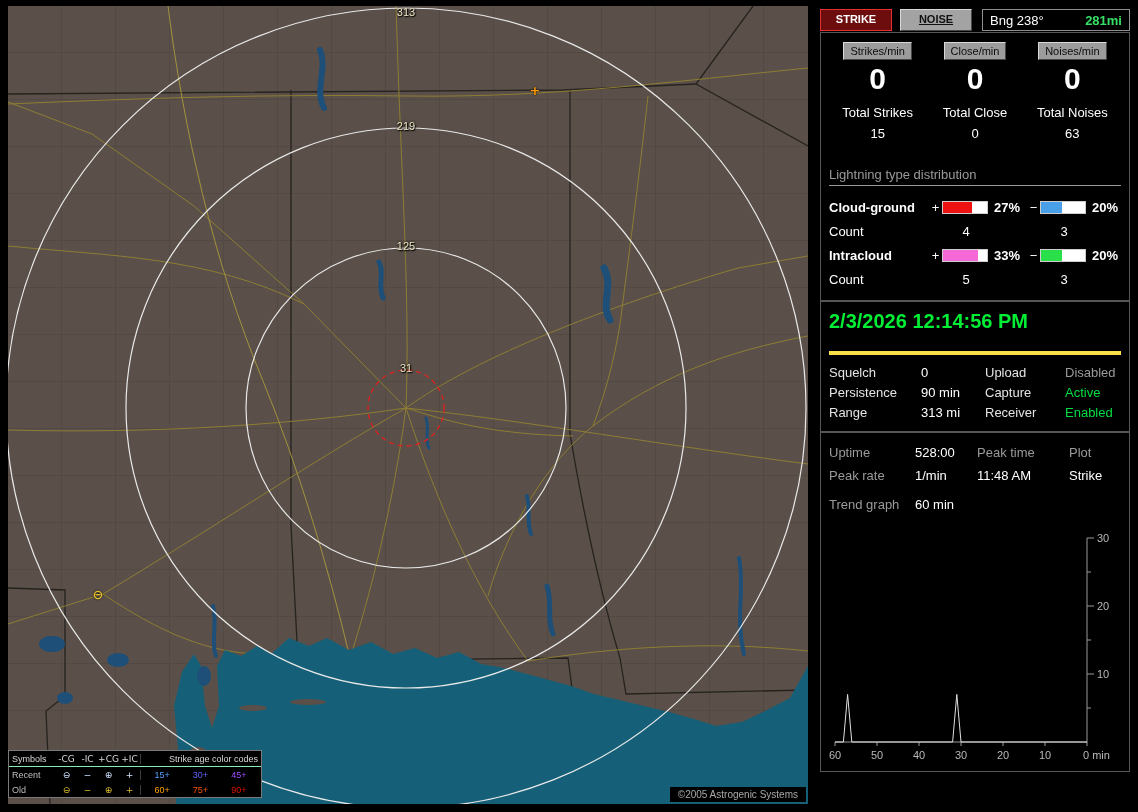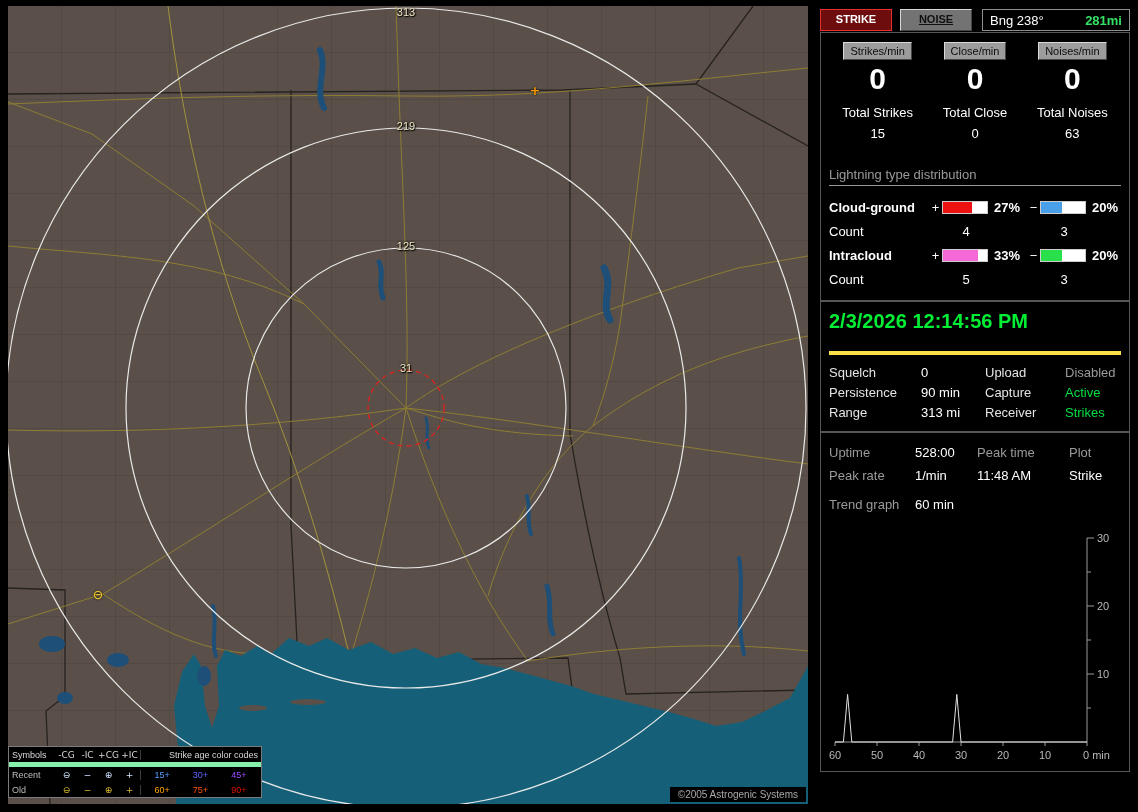--- a/index.html
+++ b/index.html
@@ -12,32 +12,32 @@
   .ring-label{position:absolute;transform:translateX(-50%);font-size:11px;color:#ece5c2;
               text-shadow:0 0 3px #000,1px 1px 1px #000;pointer-events:none;}
   .strike-sym{position:absolute;transform:translate(-50%,-50%);font-size:13px;font-weight:bold;
               font-family:"DejaVu Sans",sans-serif;text-shadow:0 0 2px #000;}
   .credit{position:absolute;right:2px;bottom:2px;background:#000;color:#a8a8a8;font-size:10px;padding:2px 8px;}
 
   
   .legend{position:absolute;left:0;bottom:6px;width:252px;background:#000;border:1px solid #7a7a7a;
           font-size:9px;color:#d8d8d8;}
   .lg-row{display:grid;grid-template-columns:44px 21px 21px 21px 21px 1fr;align-items:center;height:13px;padding:1px 3px;}
-  .lg-head{border-bottom:5px solid #86efac;}
+  .lg-head{border-bottom:1px solid #86efac;}
   .lg-cell{text-align:center;font-family:"DejaVu Sans",sans-serif;}
   .lg-name{color:#bdbdbd;}
   .lg-ages{display:flex;justify-content:space-around;border-left:1px solid #3c3c3c;padding-left:2px;}
   .lg-agehead{text-align:right;border-left:1px solid #3c3c3c;}
 
   
   .side{position:absolute;left:820px;top:8px;width:310px;}
   .toprow{display:flex;align-items:center;height:24px;}
   .btn{height:20px;font-size:11px;font-weight:bold;cursor:pointer;padding:0 6px;line-height:18px;text-align:center;}
   .btn-strike{width:58px;background:#6e0d0d;border:1px solid #e03030;color:#fff;}
-  .btn-noise{width:58px;margin-left:8px;background:#737373;color:#101010;
+  .btn-noise{width:58px;margin-left:8px;background:#a3a3a3;color:#101010;
              border-top:1px solid #d9d9d9;border-left:1px solid #d9d9d9;
              border-right:1px solid #474747;border-bottom:1px solid #474747;text-decoration:underline;}
   .bng{margin-left:auto;width:148px;height:22px;border:1px solid #8d8d8d;background:#000;
        display:flex;align-items:center;padding:0 7px;box-sizing:border-box;}
   .bng-label{color:#fff;font-weight:normal;font-size:13px;}
   .bng-range{margin-left:auto;color:#35e065;font-weight:bold;font-size:13px;}
 
   .box{border:1px solid #565656;background:#000;padding:8px;}
 
   .cgrid{display:grid;grid-template-columns:1fr 1fr 1fr;text-align:center;}
@@ -289,21 +289,21 @@
     <div class="srow">
       <span class="skey">Persistence</span>
       <span class="sval">90 min</span>
       <span class="skey">Capture</span>
       <span class="sval" style="color: rgb(0, 221, 68);">Active</span>
     </div>
     <div class="srow">
       <span class="skey">Range</span>
       <span class="sval">313 mi</span>
       <span class="skey">Receiver</span>
-      <span class="sval" style="color: rgb(0, 221, 68);">Strikes</span>
+      <span class="sval" style="color: rgb(0, 221, 68);">Enabled</span>
     </div>
   </div>
 
   <div class="box" style="height:322px;">
     <div class="strow">
       <span class="stlab">Uptime</span>
       <span class="stval">528:00</span>
       <span class="stlab">Peak time</span>
       <span class="stlab">Plot</span>
     </div>

